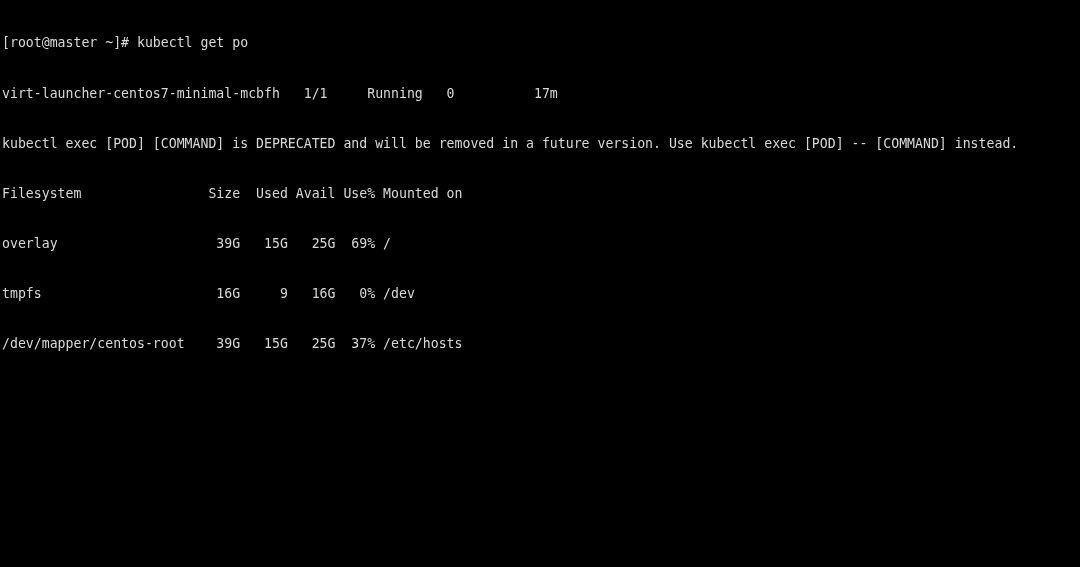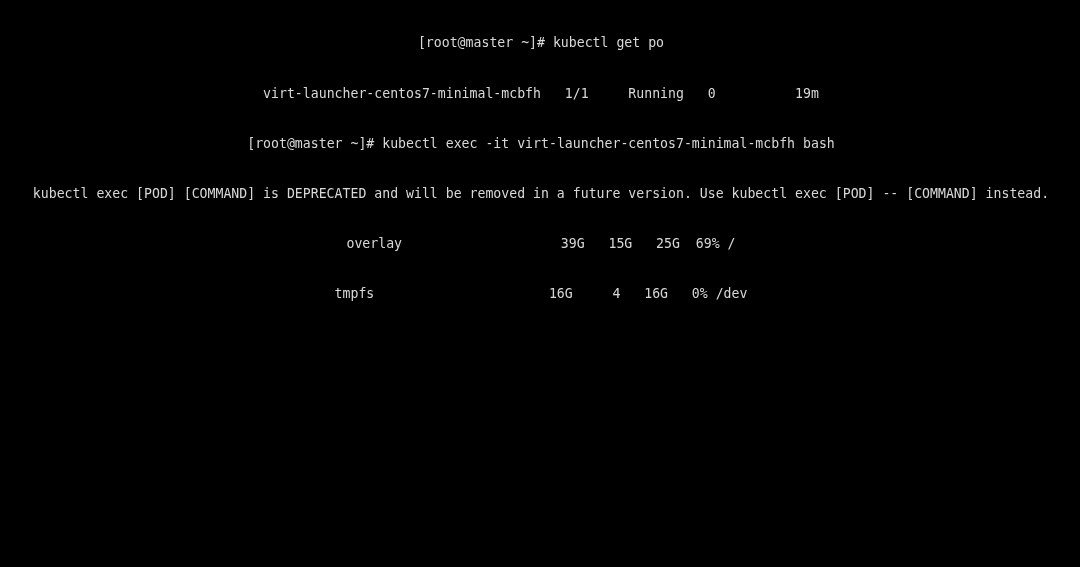--- a/index.html
+++ b/index.html
@@ -12,21 +12,20 @@
     width: 1080px;
     height: 567px;
     background: #000000;
     overflow: hidden;
     font-family: "DejaVu Sans Mono", "Liberation Mono", monospace;
     font-size: 13.2px;
     line-height: 16.72px;
     color: #d8d8d8;
     padding: 0;
     box-sizing: border-box;
-    text-align: center;
   }
   #screen {
     position: absolute;
     top: 2px;
     left: 2px;
     right: 0;
     white-space: pre;
     letter-spacing: 0px;
   }
   .line {
@@ -35,25 +34,26 @@
     font-family: "DejaVu Sans Mono", "Liberation Mono", monospace;
     color: #d8d8d8;
   }
 </style>
 </head>
 <body>
 
 <div id="terminal">
   <div id="screen">
     <div class="line">[root@master ~]# kubectl get po</div>
-    <div class="line">virt-launcher-centos7-minimal-mcbfh   1/1     Running   0          19m</div>
-    <div class="line">[root@master ~]# kubectl exec -it virt-launcher-centos7-minimal-mcbfh bash</div>
+    <div class="line">virt-launcher-centos7-minimal-mcbfh   1/1     Running   0          17m</div>
     <div class="line">kubectl exec [POD] [COMMAND] is DEPRECATED and will be removed in a future version. Use kubectl exec [POD] -- [COMMAND] instead.</div>
+    <div class="line">Filesystem                Size  Used Avail Use% Mounted on</div>
     <div class="line">overlay                    39G   15G   25G  69% /</div>
-    <div class="line">tmpfs                      16G     4   16G   0% /dev</div>
+    <div class="line">tmpfs                      16G     9   16G   0% /dev</div>
+    <div class="line">/dev/mapper/centos-root    39G   15G   25G  37% /etc/hosts</div>
     
     
     
     
     
     
     
     
     
     

